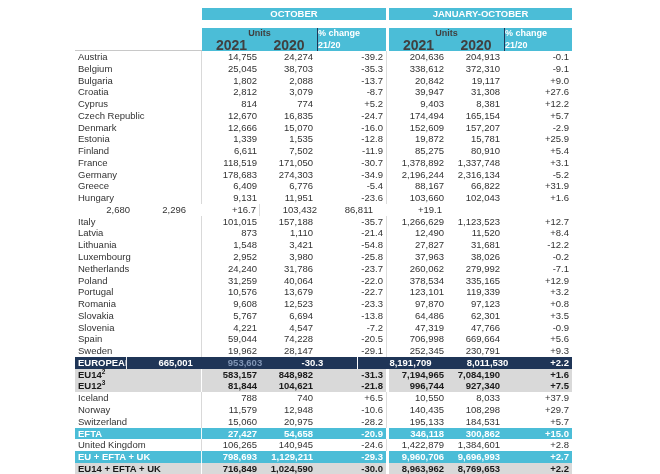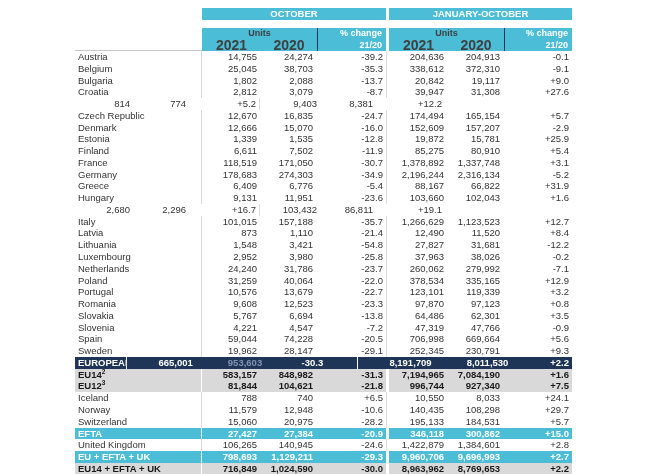--- a/index.html
+++ b/index.html
@@ -28,21 +28,21 @@
   .hdr-block { display:flex; }
   .units-cell {
     width:115px; background:var(--cyan); color:#404040; font-weight:bold;
   }
   .units-label { font-size:9px; line-height:11px; text-align:center; }
   .years { display:flex; font-size:14px; line-height:12px; }
   .years .y1 { width:59px; text-align:center; }
   .years .y2 { width:56px; text-align:center; }
   .pct-cell {
     background:var(--cyan); color:#fff; font-weight:bold; font-size:9px;
-    border-left:1px solid var(--navy); text-align:right; padding-right:4px;
+    border-left:1px solid var(--navy); padding-right:4px;
   }
   .pct-cell.oct { width:69px; }
   .pct-cell.jan { width:68px; }
   .pct-label { line-height:11px; }
   .ratio-label { line-height:12px; }
 
   
   .body { width:497px; }
   .row { display:flex; height:11.78px; font-size:9.5px; line-height:11.7px; }
   .c-name {
@@ -153,20 +153,21 @@
           <div class="c-name">Croatia</div>
           <div class="c-v1 c-v">2,812</div>
           <div class="c-v2 c-v">3,079</div>
           <div class="c-v3 c-v">-8.7</div>
           <div class="c-gap"></div>
           <div class="c-v4 c-v">39,947</div>
           <div class="c-v5 c-v">31,308</div>
           <div class="c-v6 c-v">+27.6</div>
         </div>
         <div class="row r-normal">
+          <div class="c-name">Cyprus</div>
           <div class="c-v1 c-v">814</div>
           <div class="c-v2 c-v">774</div>
           <div class="c-v3 c-v">+5.2</div>
           <div class="c-gap"></div>
           <div class="c-v4 c-v">9,403</div>
           <div class="c-v5 c-v">8,381</div>
           <div class="c-v6 c-v">+12.2</div>
         </div>
         <div class="row r-normal">
           <div class="c-name">Czech Republic</div>
@@ -408,21 +409,21 @@
           <div class="c-v6 c-v">+7.5</div>
         </div>
         <div class="row r-normal">
           <div class="c-name">Iceland</div>
           <div class="c-v1 c-v">788</div>
           <div class="c-v2 c-v">740</div>
           <div class="c-v3 c-v">+6.5</div>
           <div class="c-gap"></div>
           <div class="c-v4 c-v">10,550</div>
           <div class="c-v5 c-v">8,033</div>
-          <div class="c-v6 c-v">+24.1</div>
+          <div class="c-v6 c-v">+37.9</div>
         </div>
         <div class="row r-normal">
           <div class="c-name">Norway</div>
           <div class="c-v1 c-v">11,579</div>
           <div class="c-v2 c-v">12,948</div>
           <div class="c-v3 c-v">-10.6</div>
           <div class="c-gap"></div>
           <div class="c-v4 c-v">140,435</div>
           <div class="c-v5 c-v">108,298</div>
           <div class="c-v6 c-v">+29.7</div>
@@ -433,21 +434,21 @@
           <div class="c-v2 c-v">20,975</div>
           <div class="c-v3 c-v">-28.2</div>
           <div class="c-gap"></div>
           <div class="c-v4 c-v">195,133</div>
           <div class="c-v5 c-v">184,531</div>
           <div class="c-v6 c-v">+5.7</div>
         </div>
         <div class="row r-cyan">
           <div class="c-name">EFTA</div>
           <div class="c-v1 c-v">27,427</div>
-          <div class="c-v2 c-v">27,384</div>
+          <div class="c-v2 c-v">54,658</div>
           <div class="c-v3 c-v">-20.9</div>
           <div class="c-gap"></div>
           <div class="c-v4 c-v">346,118</div>
           <div class="c-v5 c-v">300,862</div>
           <div class="c-v6 c-v">+15.0</div>
         </div>
         <div class="row r-normal">
           <div class="c-name">United Kingdom</div>
           <div class="c-v1 c-v">106,265</div>
           <div class="c-v2 c-v">140,945</div>

